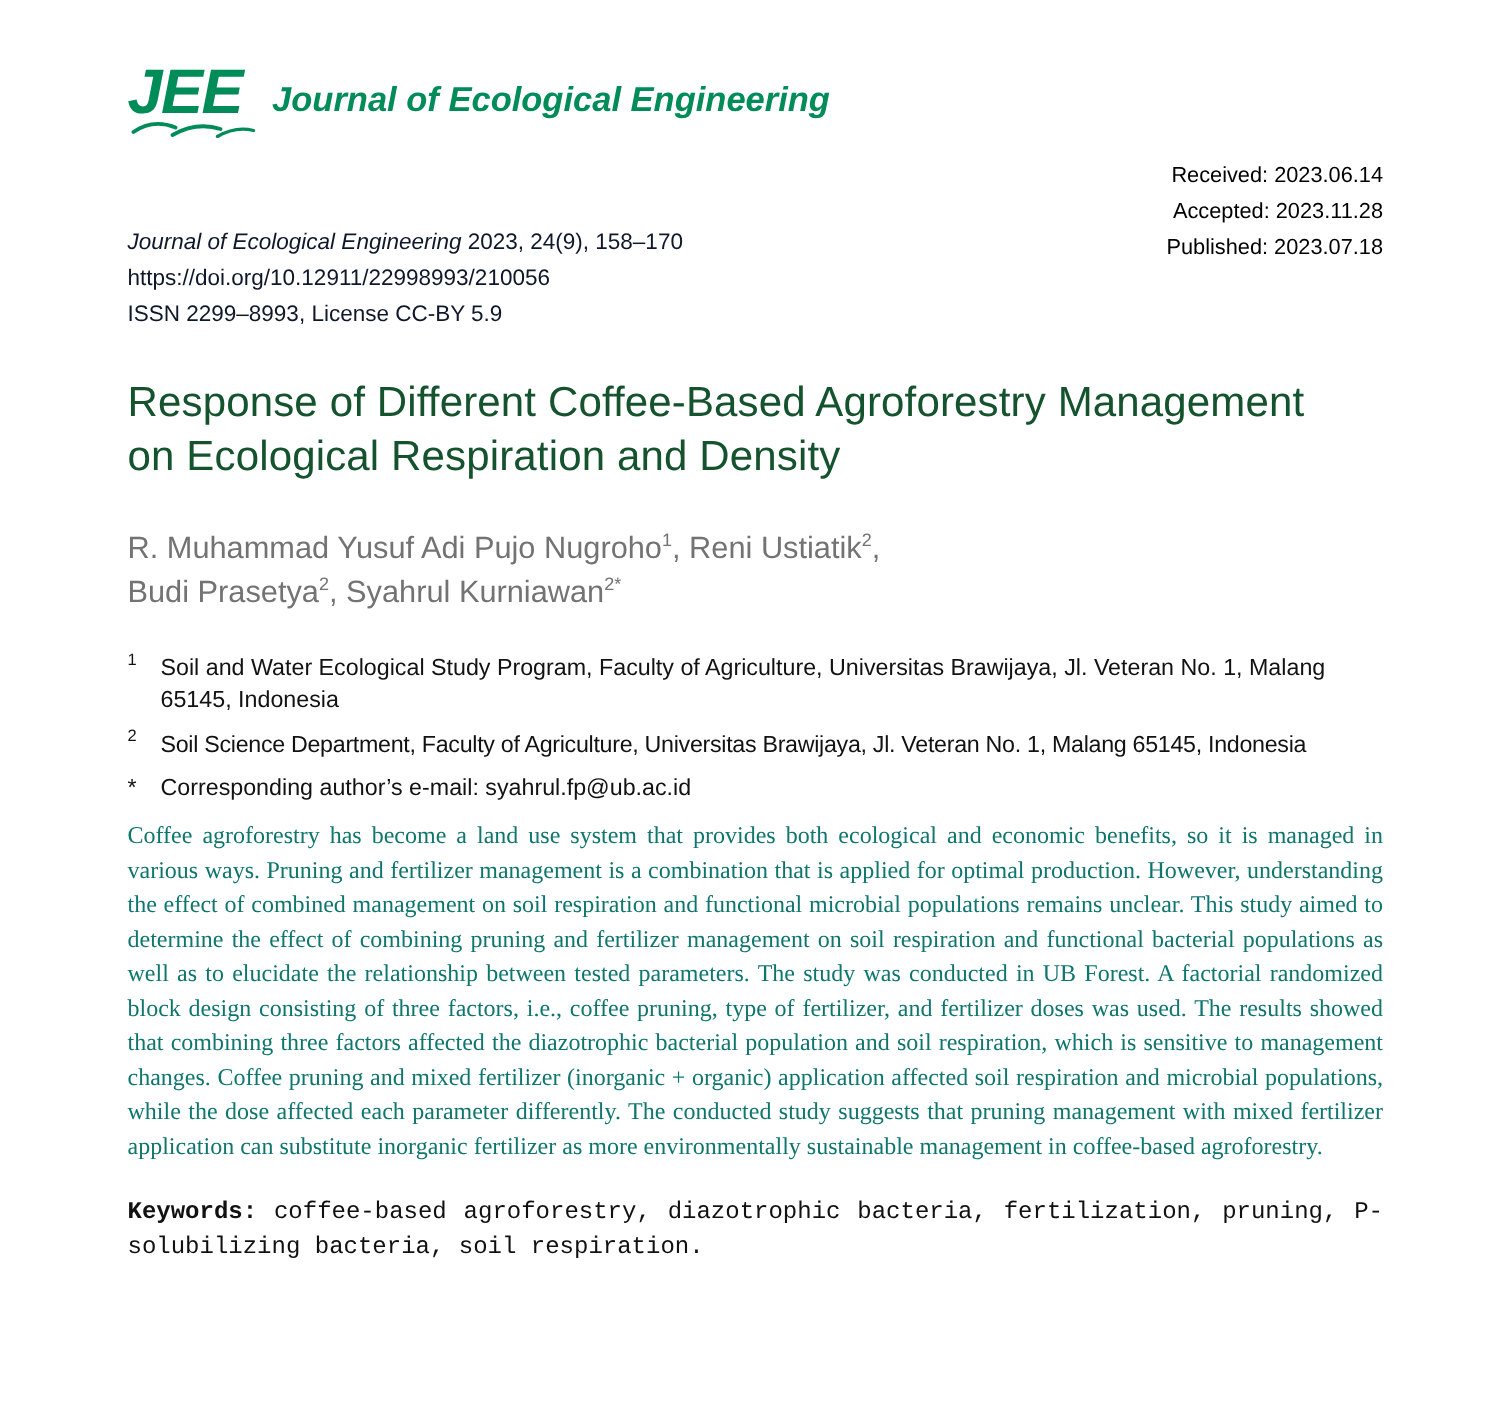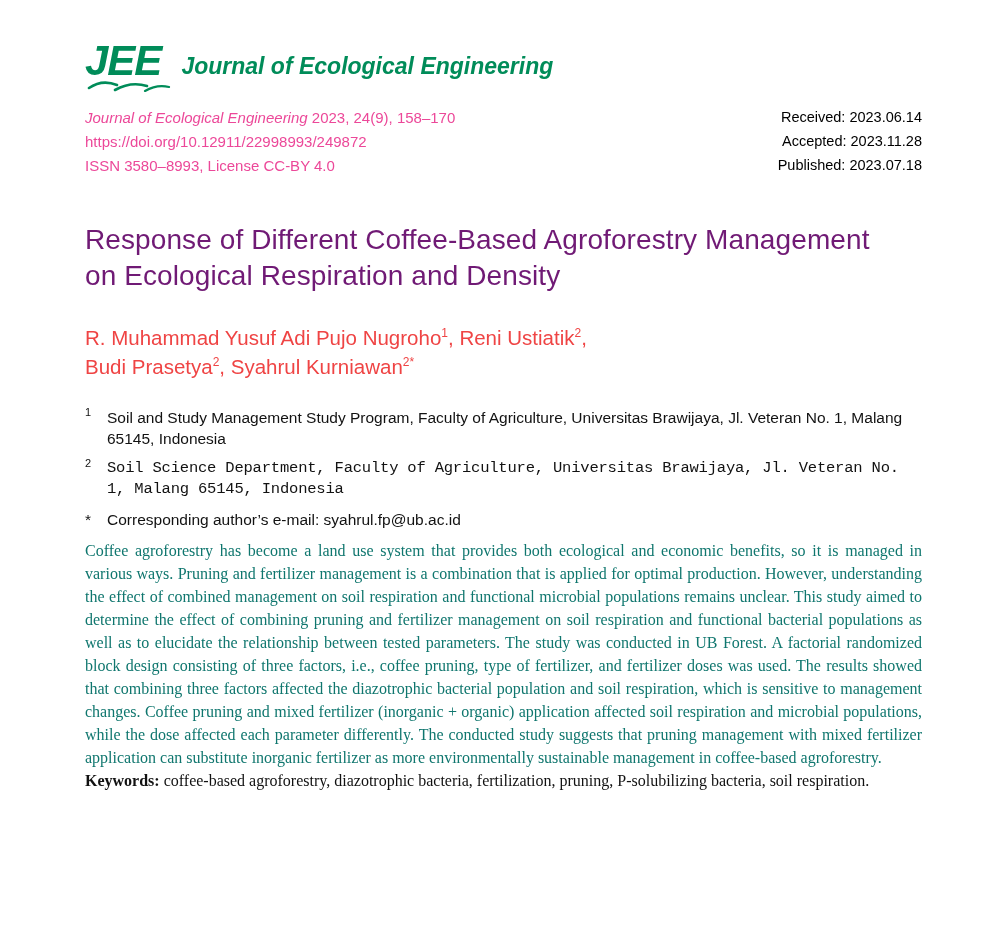--- a/index.html
+++ b/index.html
@@ -21,53 +21,54 @@
     font-family:"Liberation Sans",sans-serif;
     font-size:42px;font-weight:bold;font-style:italic;letter-spacing:-1px;
   }
   .logo-swoosh{position:absolute;left:2px;bottom:-2px;width:84px;height:14px;color:var(--brand_green);}
   .journal-name{
     font-size:23px;font-weight:bold;font-style:italic;
     color:var(--brand_green);padding-bottom:10px;
   }
 
   .meta-row{display:flex;justify-content:space-between;margin-top:16px;}
-  .meta-left{font-size:15px;line-height:1.6;color:#ec4899;}
+  .meta-left{font-size:15px;line-height:1.6;color:#0f172a;margin-top:44px;}
   .meta-left .it{font-style:italic;}
   .meta-right{font-size:14.5px;line-height:1.65;text-align:right;color:#000000;}
 
   
   .title{
-    margin-top:44px;font-size:28px;line-height:1.3;color:#701a75;
+    margin-top:28px;font-size:28px;line-height:1.3;color:#14532d;
     font-weight:400;letter-spacing:.1px;
   }
-  .authors{margin-top:28px;font-size:20.5px;line-height:1.42;color:#ef4444;}
+  .authors{margin-top:28px;font-size:20.5px;line-height:1.42;color:#737373;}
   .authors sup{font-size:12px;}
 
   
   .affiliations{margin-top:26px;}
   .aff-row{display:flex;font-size:15.5px;line-height:1.38;margin-bottom:8px;color:#121212;}
   .aff-marker{width:22px;flex:0 0 22px;}
   .aff-row.aff-sup .aff-marker{font-size:11px;position:relative;top:-2px;}
   .aff-row.aff-star .aff-marker{font-size:15.5px;}
   .aff-text{flex:1;}
-  .aff-row.aff-fit .aff-text{letter-spacing:-0.2px;font-family:Liberation Mono, monospace;}
+  .aff-row.aff-fit .aff-text{letter-spacing:-0.2px;}
 
   
   .abstract-heading{
     margin-top:42px;font-size:15.5px;font-weight:bold;letter-spacing:.3px;
     font-family:"Liberation Sans",sans-serif;color:#111;
   }
   .abstract-body{
     margin-top:9px;
     font-family:"Liberation Serif",serif;
     font-size:16px;line-height:1.44;text-align:justify;color:#0f766e;
   }
   .keywords{
-    font-family:Liberation Serif, serif;
+    margin-top:21px;
+    font-family:Liberation Mono, monospace;
     font-size:16px;line-height:1.44;text-align:justify;color:#111;
   }
   .keywords .kw-label{font-weight:bold;}
 </style>
 </head>
 <body>
 
 <div class="page">
 
   <header>
@@ -81,22 +82,22 @@
         </svg>
       </div>
       <div class="journal-name">Journal of Ecological Engineering</div>
     </div>
 
     <div class="meta-row">
       <div class="meta-left">
         <div class="citation">
           <span class="it">Journal of Ecological Engineering</span><span> 2023, 24(9), 158–170</span>
         </div>
-        <div class="doi">https://doi.org/10.12911/22998993/249872</div>
-        <div class="issn">ISSN 3580–8993, License CC-BY 4.0</div>
+        <div class="doi">https://doi.org/10.12911/22998993/210056</div>
+        <div class="issn">ISSN 2299–8993, License CC-BY 5.9</div>
       </div>
       <div class="meta-right">
         <div>Received: 2023.06.14</div>
         <div>Accepted: 2023.11.28</div>
         <div>Published: 2023.07.18</div>
       </div>
     </div>
   </header>
 
   <h1 class="title">
@@ -107,21 +108,21 @@
   <div class="authors">
     <div><span>R. Muhammad Yusuf Adi Pujo Nugroho</span><sup>1</sup><span>, </span><span>Reni Ustiatik</span><sup>2</sup><span>,</span>
     </div>
     <div><span>Budi Prasetya</span><sup>2</sup><span>, </span><span>Syahrul Kurniawan</span><sup>2*</sup><span></span>
     </div>
   </div>
 
   <div class="affiliations">
     <div class="aff-row aff-sup">
       <span class="aff-marker">1</span>
-      <span class="aff-text">Soil and Study Management Study Program, Faculty of Agriculture, Universitas Brawijaya, Jl. Veteran No. 1, Malang 65145, Indonesia</span>
+      <span class="aff-text">Soil and Water Ecological Study Program, Faculty of Agriculture, Universitas Brawijaya, Jl. Veteran No. 1, Malang 65145, Indonesia</span>
     </div>
     <div class="aff-row aff-sup aff-fit">
       <span class="aff-marker">2</span>
       <span class="aff-text">Soil Science Department, Faculty of Agriculture, Universitas Brawijaya, Jl. Veteran No. 1, Malang 65145, Indonesia</span>
     </div>
     <div class="aff-row aff-star">
       <span class="aff-marker">*</span>
       <span class="aff-text">Corresponding author’s e-mail: syahrul.fp@ub.ac.id</span>
     </div>
   </div>

